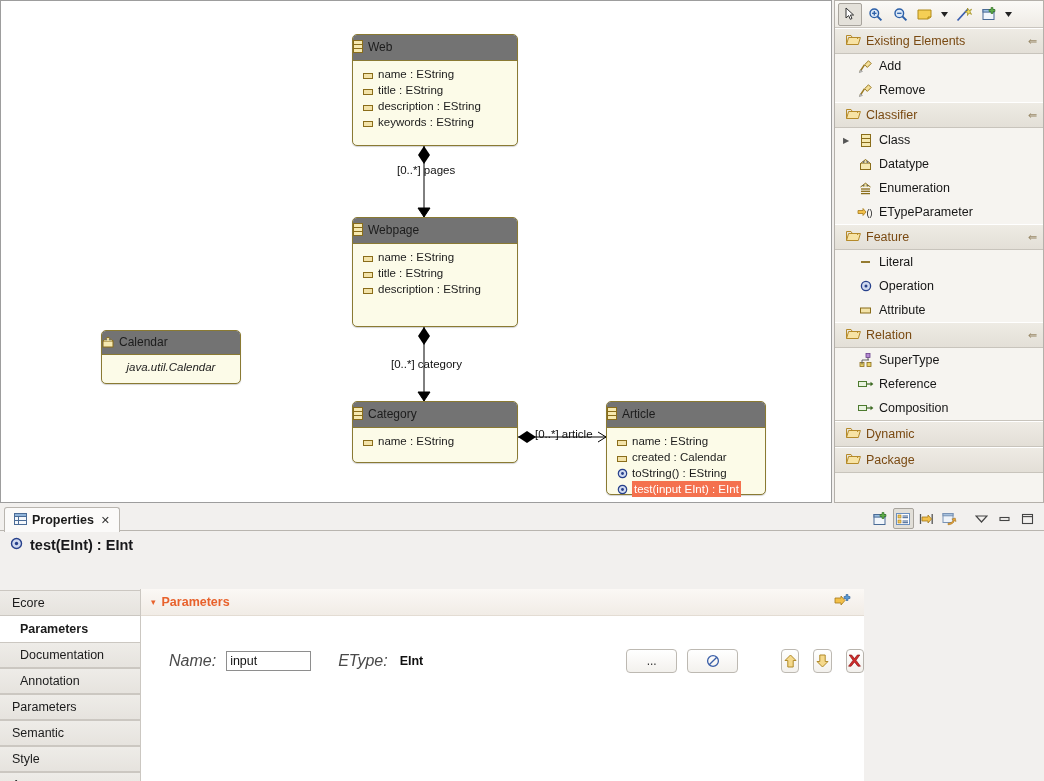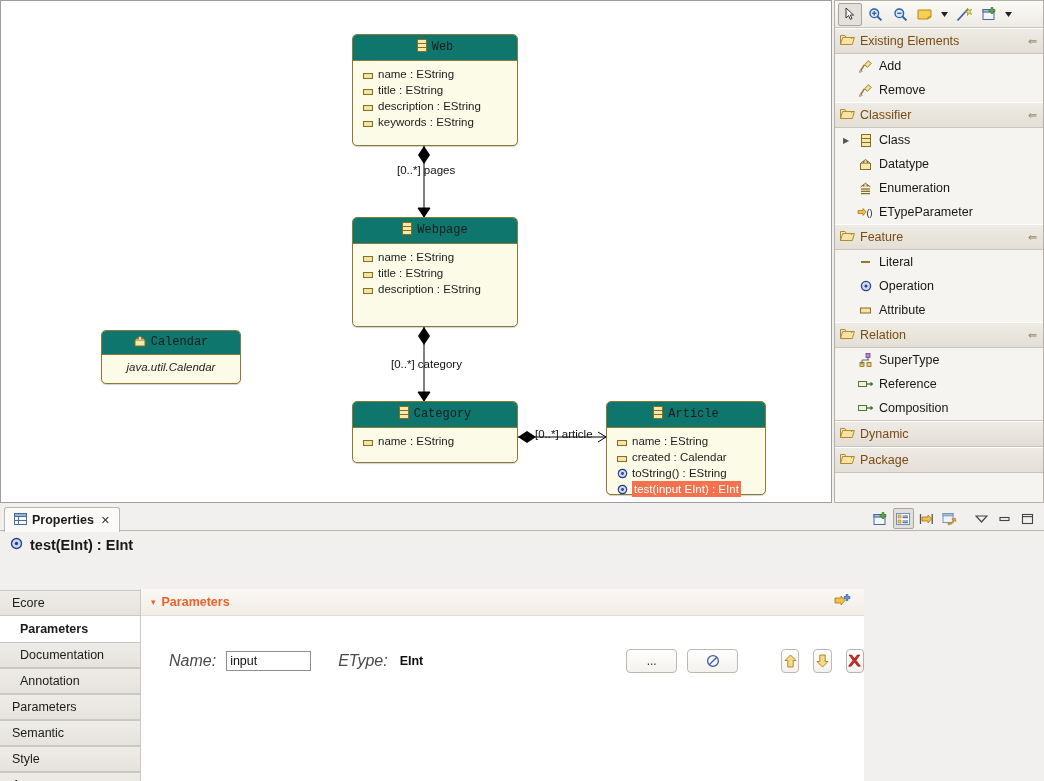--- a/index.html
+++ b/index.html
@@ -13,23 +13,23 @@
 
   
   .canvas-wrap{position:absolute;left:0;top:0;width:832px;height:503px;background:#ffffff;
      border:1px solid #9d9d9d;box-sizing:border-box;}
   .canvas{position:absolute;inset:0;overflow:hidden;}
   .edge-svg{position:absolute;left:0;top:0;width:832px;height:503px;pointer-events:none;}
 
   
   .node{position:absolute;box-sizing:border-box;border:1px solid #8a7a33;
         border-radius:5px;background:#fcfbe8;box-shadow:0 1px 1px rgba(0,0,0,.18);}
-  .node .nhead{height:25px;line-height:25px;text-align:center;font-size:12px;color:#1c1c1c;
-        border-bottom:1px solid #8a7a33;background:#0f766e;border-radius:4px 4px 0 0;
-        white-space:nowrap;font-family:Liberation Mono, monospace;}
+  .node .nhead{height:25px;line-height:25px;text-align:left;font-size:12px;color:#1c1c1c;
+        border-bottom:1px solid #8a7a33;background:#737373;border-radius:4px 4px 0 0;
+        white-space:nowrap;}
   .node .nhead .glyph{display:inline-block;vertical-align:-2px;margin-right:5px;}
   .node .nbody{padding:5px 0 0 0;}
   .feat{height:16px;line-height:16px;font-size:11.5px;padding-left:9px;white-space:nowrap;color:#1c1c1c;}
   .feat .fg{display:inline-block;width:12px;vertical-align:-2px;margin-right:4px;text-align:center;}
   .feat .ftxt{display:inline-block;}
   .feat.selected .ftxt{background:#f4714e;color:#ffffff;padding:0 2px;}
   .dtbody{height:24px;line-height:24px;text-align:center;font-style:italic;font-size:11.5px;
           border-top:1px solid #8a7a33;color:#1c1c1c;}
 
   .edge-label{position:absolute;font-size:11.5px;color:#111;white-space:nowrap;background:transparent;}
@@ -38,21 +38,21 @@
   .palette{position:absolute;left:834px;top:0;width:210px;height:503px;
       background:#f6f4f0;border:1px solid #b4b0aa;box-sizing:border-box;}
   .pal-toolbar{height:26px;border-bottom:1px solid #c9c5bf;
       background:linear-gradient(#fbfaf7,#eeebe5);display:flex;align-items:center;padding:0 3px;gap:1px;}
   .tbtn{width:22px;height:21px;display:flex;align-items:center;justify-content:center;
       border:1px solid transparent;border-radius:2px;cursor:pointer;}
   .tbtn.active{border:1px solid #a8a49d;background:#e4e1da;}
   .tbtn.arrow{width:11px;}
   .pal-group{display:flex;align-items:center;height:24px;
       background:linear-gradient(#eeebe4,#e3dfd7);border-top:1px solid #fff;
-      border-bottom:1px solid #c8c4bc;padding-left:5px;color:#7a4a12;font-size:12.5px;cursor:pointer;}
+      border-bottom:1px solid #c8c4bc;padding-left:11px;color:#7a4a12;font-size:12.5px;cursor:pointer;}
   .pal-group .gname{margin-left:5px;}
   .pal-group .collapse{margin-left:auto;margin-right:6px;color:#9a8a6a;font-size:11px;}
   .pal-item{display:flex;align-items:center;height:24px;padding-left:22px;cursor:pointer;font-size:12.5px;color:#161616;}
   .pal-item .ptw{width:17px;display:flex;align-items:center;justify-content:center;margin-right:5px;}
   .pal-item .expander{position:absolute;margin-left:-14px;color:#555;font-size:8px;}
   .pal-sep{height:1px;background:#c8c4bc;}
 
   
   .props{position:absolute;left:0;top:505px;width:1044px;height:276px;background:#f2f0ee;}
   .tabrow{position:relative;height:26px;background:#f2f0ee;}

